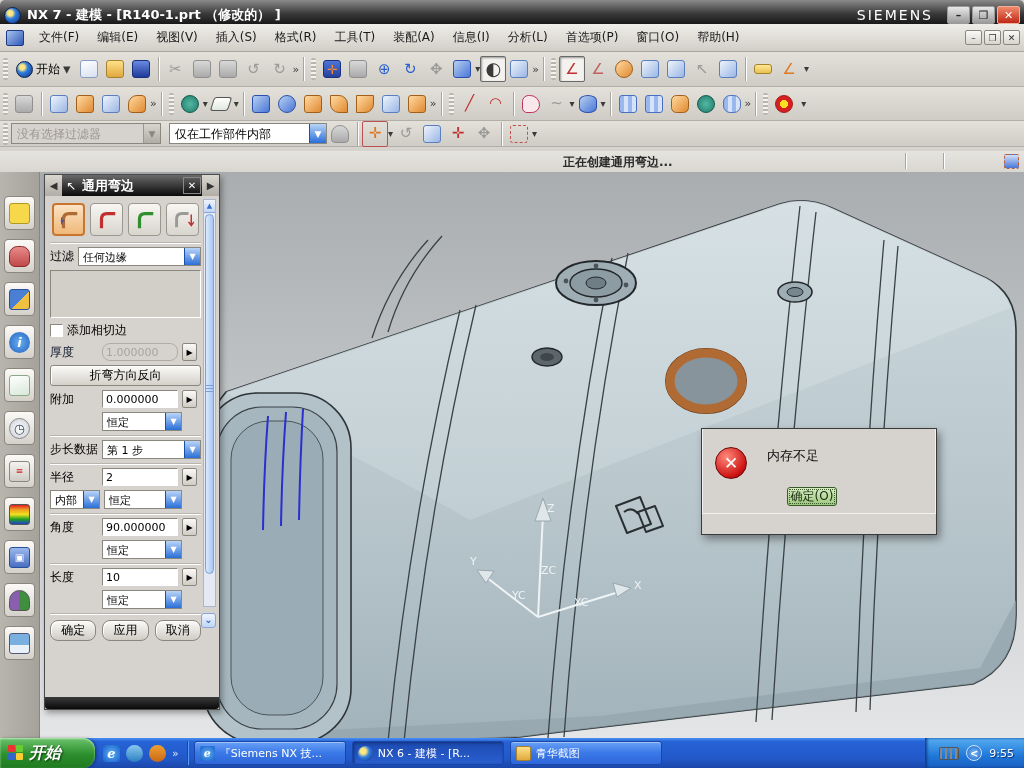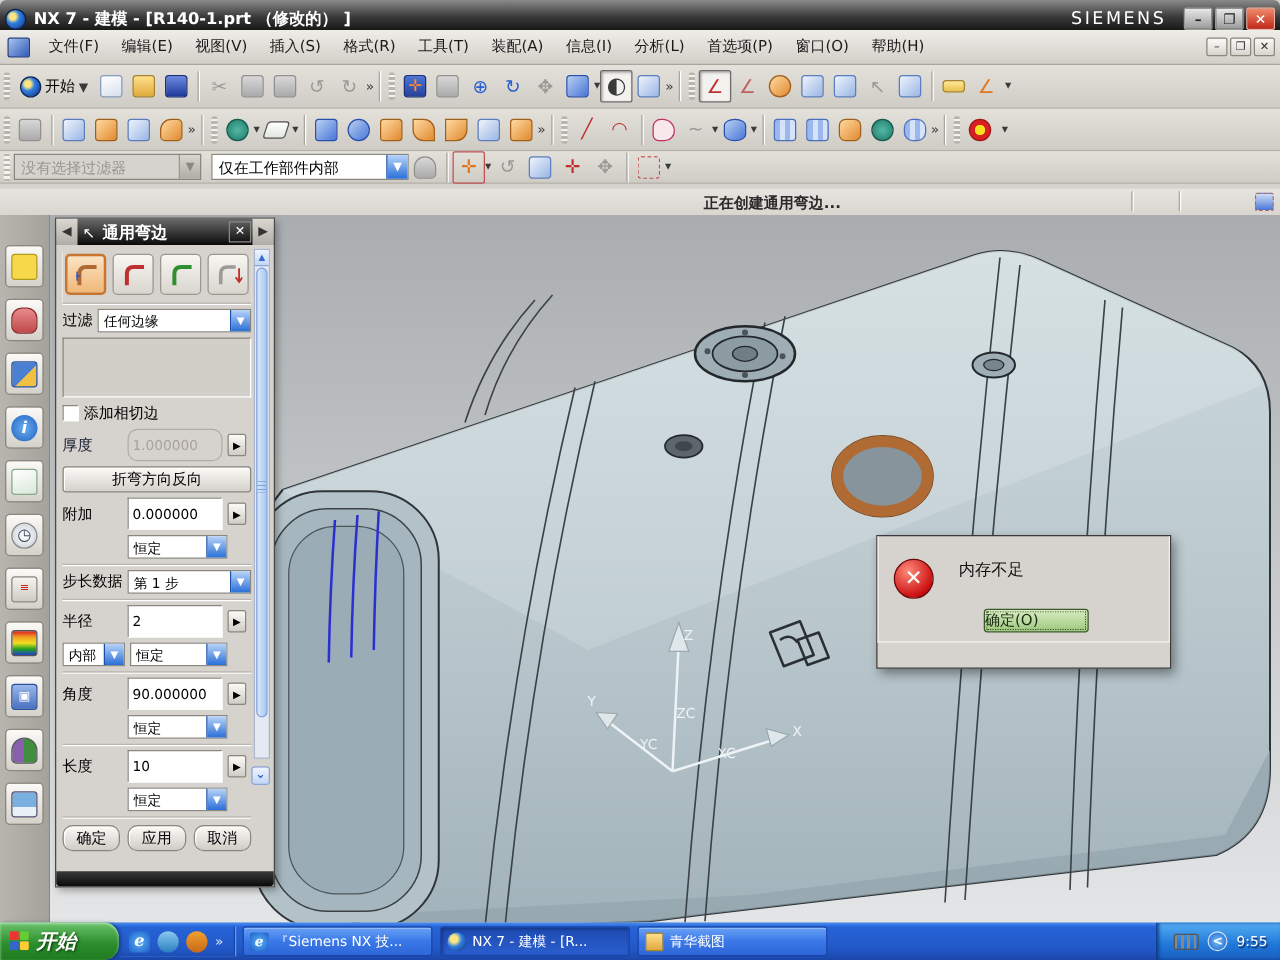--- a/index.html
+++ b/index.html
@@ -90,21 +90,21 @@
   .pfoot{position:absolute;left:0;bottom:0;width:100%;height:12px;background:linear-gradient(#3a3a3a,#0a0a0a);border-radius:0 0 3px 3px}
   .iconrow{display:flex;gap:5px;padding:3px 2px 6px 2px;border-bottom:1px solid #b8b5ae;box-shadow:0 1px 0 #fff}
   .fbtn{width:33px;height:33px;border:1px solid #9a978f;border-radius:4px;background:linear-gradient(#f8f6f2,#d8d5ce);display:flex;align-items:center;justify-content:center}
   .fbtn.sel{border:2px solid #c8762f;background:linear-gradient(#fbe3c4,#f0b878)}
   .steps{margin:7px 8px 6px 28px;width:104px;border:1px solid #b8b5ae;box-shadow:1px 1px 0 #fff inset;padding:4px;text-align:center}
   .steps .cap{font-weight:bold;font-size:13px;margin-bottom:4px}
   .steps-row{display:flex;align-items:center;justify-content:center;gap:6px}
   .prow{display:flex;align-items:center;margin:4px 0;gap:4px}
   .lbl{font-size:12px;white-space:nowrap}
   .lbl.dis{color:#0f172a}
-  .inp{height:18px;border:1px solid;border-color:#8a877f #fff #fff #8a877f;background:#fff;font-size:11px;padding:12px 3px;font-family:"DejaVu Sans",sans-serif;width:72px}
+  .inp{height:18px;border:1px solid;border-color:#8a877f #fff #fff #8a877f;background:#fff;font-size:11px;padding:0 3px;font-family:"DejaVu Sans",sans-serif;width:72px}
   .inp.dis{background:#d6d3ce;color:#a8a49c;border-radius:8px;border:1px solid #b0ada6}
   .spin{width:15px;height:18px;border:1px solid #8a877f;background:linear-gradient(#fbfaf7,#cfccc5);display:flex;align-items:center;justify-content:center;font-size:8px;border-radius:2px}
   .pc{height:19px;border:1px solid #8a877f;background:#fff;display:flex;align-items:stretch}
   .pc .cv{flex:1;font-size:11px;padding:2px 4px;white-space:nowrap;overflow:hidden}
   .pc .carr{width:16px;background:linear-gradient(#b8d4f8,#2a6fd8);border-left:1px solid #1a4fa8;color:#fff;font-size:8px;display:flex;align-items:center;justify-content:center}
   .listbox{height:48px;border:1px solid;border-color:#8a877f #fff #fff #8a877f;background:#d2cfc8;margin:4px 0}
   .chk{width:13px;height:13px;border:1px solid;border-color:#8a877f #fff #fff #8a877f;background:#fff}
   .wide-btn{display:block;width:100%;height:21px;border:1px solid #8a877f;border-radius:3px;background:linear-gradient(#fbfaf7,#d4d1ca);box-shadow:1px 1px 0 #fff inset;font-size:12px;text-align:center;line-height:19px}
   .hr{height:1px;background:#b8b5ae;box-shadow:0 1px 0 #fff;margin:4px 0}
   .abtns{display:flex;gap:6px;margin-top:6px}
@@ -120,21 +120,21 @@
 
   
   .gfx{position:absolute;left:40px;top:0;width:984px;height:566px}
 
   
   .msg{position:absolute;left:701px;top:256px;width:236px;height:107px;background:#d6d3ce;border:1px solid #3a3a3a;box-shadow:3px 4px 8px rgba(0,0,0,.4)}
   .msg-title{height:20px;background:linear-gradient(#5a5a5a,#0a0a0a);color:#fff;font-weight:bold;font-size:13px;padding:2px 6px}
   .msg-body{position:relative;height:85px;border:1px solid #f4f2ee;border-top:none}
   .err-ic{position:absolute;left:12px;top:18px;width:32px;height:32px;border-radius:50%;background:radial-gradient(circle at 35% 30%,#ff8a7a,#cc1212 70%,#7a0a0a);border:1px solid #6a0808;color:#fff;font-weight:bold;font-size:17px;display:flex;align-items:center;justify-content:center}
   .msg-text{position:absolute;left:64px;top:18px;font-size:13px;color:#111}
-  .msg-ok{position:absolute;left:84px;top:58px;width:84px;height:19px;background:linear-gradient(#d8ecc2,#9ec87e);border:1px solid #3a5a2a;border-radius:3px;outline:1px dotted #3a5a2a;outline-offset:-3px;font-size:12px;text-align:left;line-height:17px;color:#1a2a12}
+  .msg-ok{position:absolute;left:84px;top:58px;width:50px;height:19px;background:linear-gradient(#d8ecc2,#9ec87e);border:1px solid #3a5a2a;border-radius:3px;outline:1px dotted #3a5a2a;outline-offset:-3px;font-size:12px;text-align:center;line-height:17px;color:#1a2a12}
 
   
   .taskbar{position:absolute;left:0;top:738px;width:1024px;height:30px;background:linear-gradient(#4a90f4,#2663d6 12%,#2258c8 70%,#1a46a8);display:flex;align-items:center}
   .startbtn{height:30px;width:95px;border-radius:0 12px 12px 0;background:linear-gradient(#6cc26c,#2d8f2d 55%,#1f7a1f);box-shadow:inset 0 1px 2px #b8e8b8, 2px 0 3px rgba(0,0,0,.3);display:flex;align-items:center;gap:5px;padding-left:8px}
   .flag{width:16px;height:16px;display:grid;grid-template-columns:7px 7px;grid-template-rows:7px 7px;gap:1px}
   .flag span{border-radius:1px}
   .f1{background:#e33}.f2{background:#6c3}.f3{background:#36c}.f4{background:#fc3}
   .start-text{color:#fff;font-weight:bold;font-style:italic;font-size:16px;text-shadow:1px 1px 2px #0a3a0a}
   .ql{display:flex;align-items:center;gap:6px;padding:0 8px;border-right:1px solid #1a46a8;box-shadow:1px 0 0 #5a9af4;height:24px}
   .qlic{width:17px;height:17px;display:flex;align-items:center;justify-content:center;border-radius:2px}
@@ -731,21 +731,21 @@
     <span class="qlic q-msn"></span>
     <span class="qlic q-mp"></span>
     <span class="q-more">»</span>
   </div>
   <div class="task">
     <span class="t-ic t-ie">e</span>
     <span>『Siemens NX 技...</span>
   </div>
   <div class="task active">
     <span class="t-ic t-nx"></span>
-    <span>NX 7 - 建模 - [R...</span>
+    <span>NX 6 - 建模 - [R...</span>
   </div>
   <div class="task">
     <span class="t-ic t-folder"></span>
     <span>青华截图</span>
   </div>
   <div class="tray">
     <span class="kbd"></span>
     <span class="tray-btn">&lt;</span>
     <span class="time">9:55</span>
   </div>

